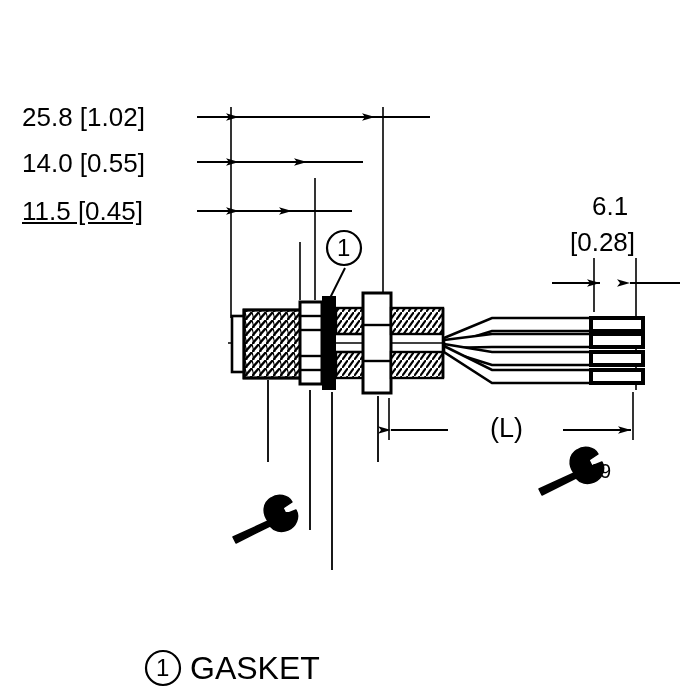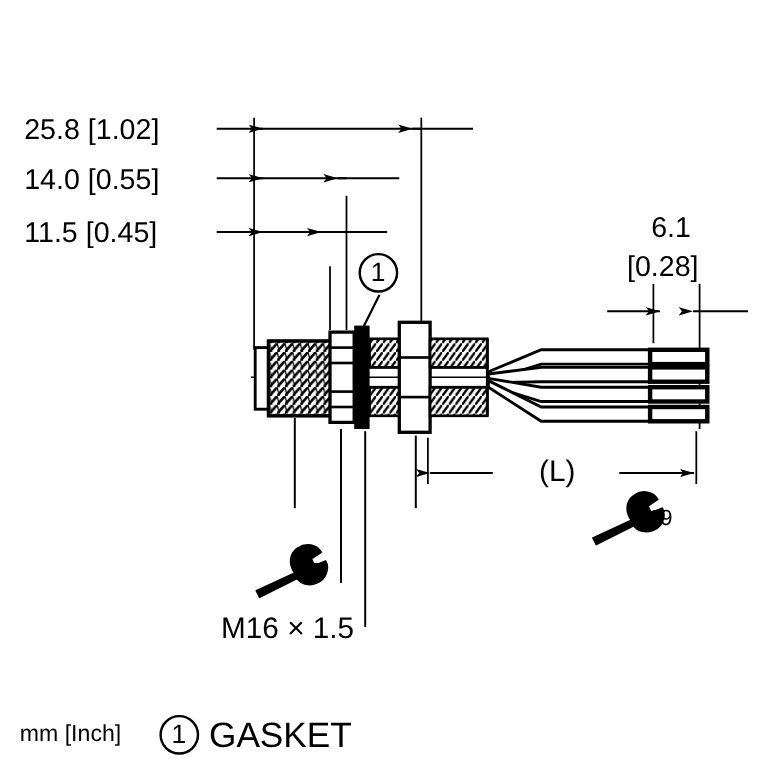--- a/index.html
+++ b/index.html
@@ -156,38 +156,36 @@
                L542,495 Z" fill="#000" stroke="#000" stroke-width="1.5" stroke-linejoin="round"></path>
     </g>
 
     <circle cx="163" cy="668" r="17" fill="#fff" stroke="#000" stroke-width="2.2"></circle>
   </svg>
 
   <div class="lbl dimtxt" style="left:22px;top:102px;">25.8 [1.02]</div>
 
   <div class="lbl dimtxt" style="left:22px;top:148px;">14.0 [0.55]</div>
 
-  <div class="lbl dimtxt" style="left:22px;top:196px;">11.5 [0.45]</div>
+  <div class="lbl dimtxt" style="left:22px;top:196px;text-decoration:underline;">11.5 [0.45]</div>
 
   <div class="lbl dimtxt" style="left:592px;top:191px;">6.1</div>
 
   <div class="lbl dimtxt" style="left:570px;top:227px;">[0.28]</div>
 
   <div class="lbl bigtxt" style="left:490px;top:413px;">(L)</div>
 
 
-  <div class="lbl bigtxt" style="left:201px;top:556px;">M16 × 1.5</div>
 
 
 
   <div class="lbl wrenchnum" style="left:283px;top:508px;">5</div>
 
   <div class="lbl wrenchnum" style="left:589px;top:460px;">19</div>
 
   <div class="lbl" style="left:337px;top:234px;font-size:24px;">1</div>
 
-  <div class="lbl unittxt" style="left:18px;top:656px;">mm [Inch]</div>
 
   <div class="lbl" style="left:156px;top:654px;font-size:24px;">1</div>
 
   <div class="lbl gaskettxt" style="left:190px;top:650px;">GASKET</div>
 
 </div>
 
 </body></html>

